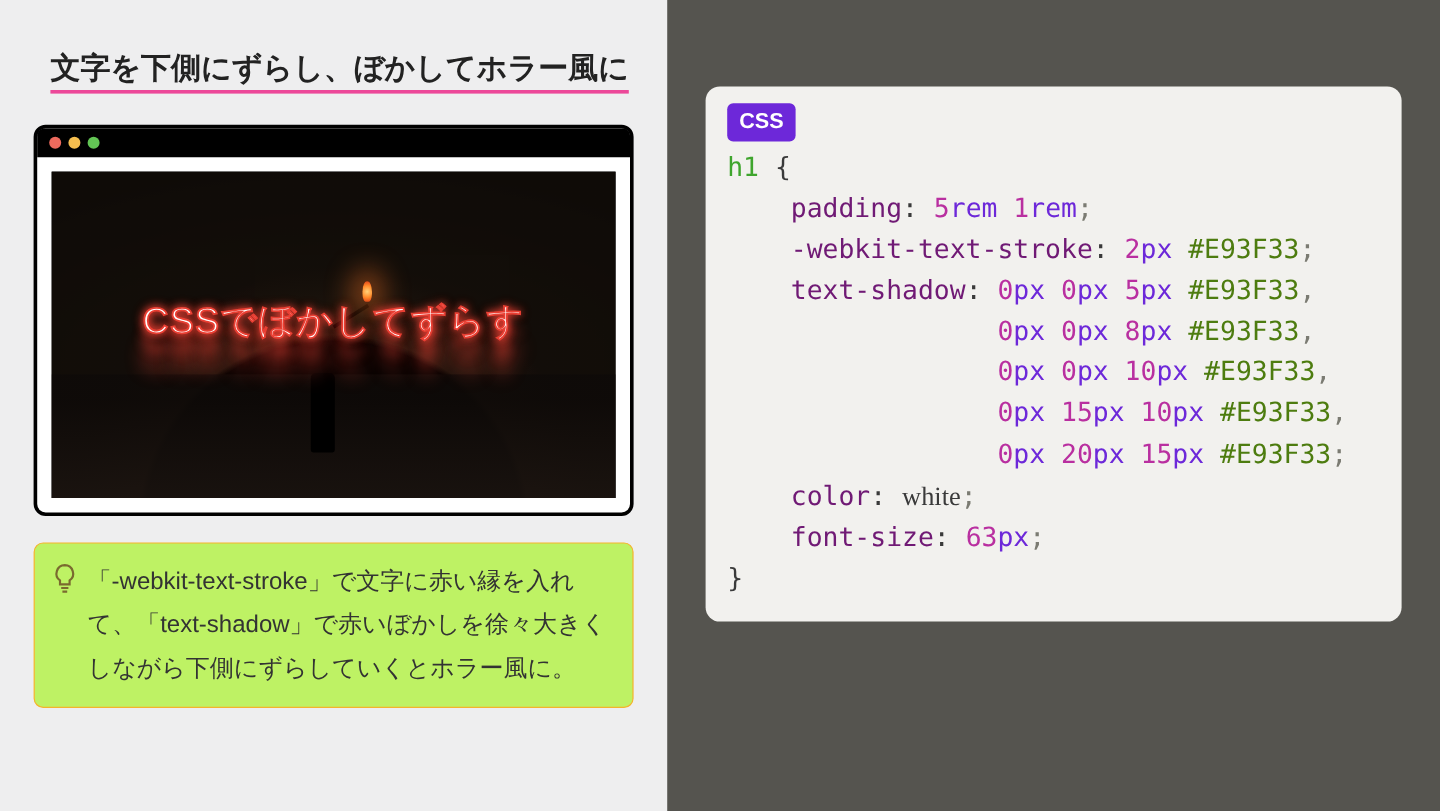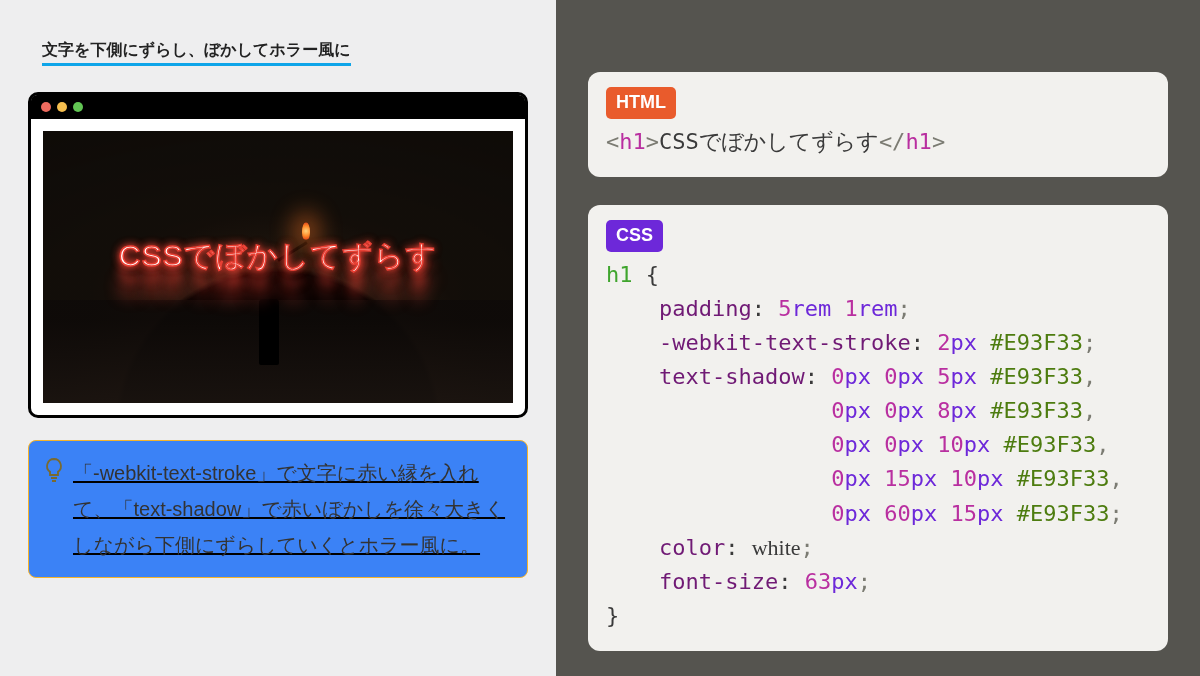--- a/index.html
+++ b/index.html
@@ -1,21 +1,21 @@
 <!DOCTYPE html>
 <html><head>
 <meta charset="utf-8">
 <style>
   * { margin: 0; padding: 0; box-sizing: border-box; }
   body { font-family: -apple-system, "Helvetica Neue", "Hiragino Sans", "Meiryo", sans-serif; width: 1200px; height: 676px; display: flex; }
   .left  { width: 556px; background: #eeeeef; padding: 40px 28px 0 28px; }
   .right { width: 644px; background: #55544f; padding: 72px 32px 0 32px; }
 
   
-  .title { font-size: 16px; font-weight: 700; color: #222; border-bottom: 3px solid #0ea5e9; display: inline-block; padding-bottom: 2px; margin-bottom: 26px; margin-left: 14px; }
+  .title { font-size: 25px; font-weight: 700; color: #222; border-bottom: 3px solid #ec4899; display: inline-block; padding-bottom: 2px; margin-bottom: 26px; margin-left: 14px; }
 
   
   .browser { background: #fff; border: 3px solid #000; border-radius: 10px; width: 500px; }
   .browser-bar { background: #000; height: 24px; border-radius: 6px 6px 0 0; display: flex; align-items: center; padding-left: 10px; gap: 6px; }
   .dot { width: 10px; height: 10px; border-radius: 50%; }
   .dot-r { background: #ed6a5e; }
   .dot-y { background: #f5be4f; }
   .dot-g { background: #62c554; }
   .browser-body { padding: 12px; }
 
@@ -27,21 +27,21 @@
       mix-blend-mode: normal; opacity:.85; }
   .floor { position:absolute; left:0; right:0; bottom:0; height:38%; background: linear-gradient(to top, #1b1410 0%, #0e0a08 80%); opacity:.9;}
   .person { position:absolute; left:48%; bottom:14%; width:20px; height:66px; background:#000; border-radius:4px 4px 2px 2px; transform:translateX(-50%);}
   .arm { position:absolute; left:50%; bottom:52%; width:34px; height:3px; background:#000; transform-origin:left center; transform:rotate(-32deg);}
   .torch { position:absolute; left:calc(50% + 24px); bottom:60%; width:8px; height:18px; background: radial-gradient(circle,#ffd27a 0%,#ff8a2a 50%,#e7551d 80%,transparent 100%); border-radius:50% 50% 40% 40%; box-shadow:0 0 22px 10px rgba(255,120,40,.45);}
   .glow-text { position:absolute; left:0; right:0; top:46%; transform:translateY(-50%); text-align:center; font-size:30px; font-weight:500; font-family: "Hiragino Sans","Meiryo",sans-serif; letter-spacing:1px;
       color:#fff; -webkit-text-stroke:1.5px #E93F33;
       text-shadow:0 0 5px #E93F33,0 0 8px #E93F33,0 0 10px #E93F33,0 15px 10px #E93F33,0 30px 15px #E93F33; }
 
   
-  .tip { margin-top: 22px; width: 500px; border: 1.5px solid #f5b32b; background: #3b82f6; border-radius: 8px; padding: 14px 16px 14px 14px; display:flex; gap:8px;text-decoration:underline; }
+  .tip { margin-top: 22px; width: 500px; border: 1.5px solid #f5b32b; background: #bef264; border-radius: 8px; padding: 14px 16px 14px 14px; display:flex; gap:8px; }
   .bulb { color:#7a6a2f; font-size:22px; line-height:1; flex:0 0 auto; margin-top:2px;}
   .tip-text { font-size: 20px; line-height: 1.8; color:#333; }
 
   
   .panel { background:#f2f1ee; border-radius:12px; padding:12px 18px 18px 18px; margin-bottom:28px; font-family: ui-monospace, SFMono-Regular, Menlo, Consolas, monospace; font-size:22px; line-height:1.55; color:#3a3a3a; }
   .badge { display:inline-block; color:#fff; font-weight:700; font-size:18px; padding:2px 10px; border-radius:5px; margin-bottom:6px; font-family:-apple-system,sans-serif; }
   .badge-html { background:#e95b2c; }
   .badge-css  { background:#6d28d9; }
   pre { white-space:pre; }
   .tag   { color:#b92fa0; }
@@ -86,33 +86,29 @@
           <path fill="none" stroke="#7a6a2f" stroke-width="1.8" d="M11 2a7 7 0 0 0-4 12.7V18h8v-3.3A7 7 0 0 0 11 2z"></path>
           <path stroke="#7a6a2f" stroke-width="1.8" d="M8 21h6M9 24h4"></path>
         </svg>
     </div>
     <div class="tip-text">「-webkit-text-stroke」で文字に赤い縁を入れて、「text-shadow」で赤いぼかしを徐々大きくしながら下側にずらしていくとホラー風に。</div>
   </div>
 </div>
 
 <div class="right">
 
-  <div class="panel">
-    <span class="badge badge-html">HTML</span>
-    <pre><span class="angle">&lt;</span><span class="tag">h1</span><span class="angle">&gt;</span><span>CSSでぼかしてずらす</span><span class="angle">&lt;/</span><span class="tag">h1</span><span class="angle">&gt;</span></pre>
-  </div>
 
   <div class="panel">
     <span class="badge badge-css">CSS</span>
 <pre><span class="sel">h1</span> <span class="brace">{</span>
     <span class="prop">padding</span><span class="colon">:</span> <span class="num">5</span><span class="unit">rem</span> <span class="num">1</span><span class="unit">rem</span><span class="punct">;</span>
     <span class="prop">-webkit-text-stroke</span><span class="colon">:</span> <span class="num">2</span><span class="unit">px</span> <span class="hex">#E93F33</span><span class="punct">;</span>
     <span class="prop">text-shadow</span><span class="colon">:</span> <span class="num">0</span><span class="unit">px</span> <span class="num">0</span><span class="unit">px</span> <span class="num">5</span><span class="unit">px</span> <span class="hex">#E93F33</span><span class="punct">,</span>
                  <span class="num">0</span><span class="unit">px</span> <span class="num">0</span><span class="unit">px</span> <span class="num">8</span><span class="unit">px</span> <span class="hex">#E93F33</span><span class="punct">,</span>
                  <span class="num">0</span><span class="unit">px</span> <span class="num">0</span><span class="unit">px</span> <span class="num">10</span><span class="unit">px</span> <span class="hex">#E93F33</span><span class="punct">,</span>
                  <span class="num">0</span><span class="unit">px</span> <span class="num">15</span><span class="unit">px</span> <span class="num">10</span><span class="unit">px</span> <span class="hex">#E93F33</span><span class="punct">,</span>
-                 <span class="num">0</span><span class="unit">px</span> <span class="num">60</span><span class="unit">px</span> <span class="num">15</span><span class="unit">px</span> <span class="hex">#E93F33</span><span class="punct">;</span>
+                 <span class="num">0</span><span class="unit">px</span> <span class="num">20</span><span class="unit">px</span> <span class="num">15</span><span class="unit">px</span> <span class="hex">#E93F33</span><span class="punct">;</span>
     <span class="prop">color</span><span class="colon">:</span> <span class="val">white</span><span class="punct">;</span>
     <span class="prop">font-size</span><span class="colon">:</span> <span class="num">63</span><span class="unit">px</span><span class="punct">;</span>
 <span class="brace">}</span></pre>
   </div>
 
 </div>
 
 </body></html>

